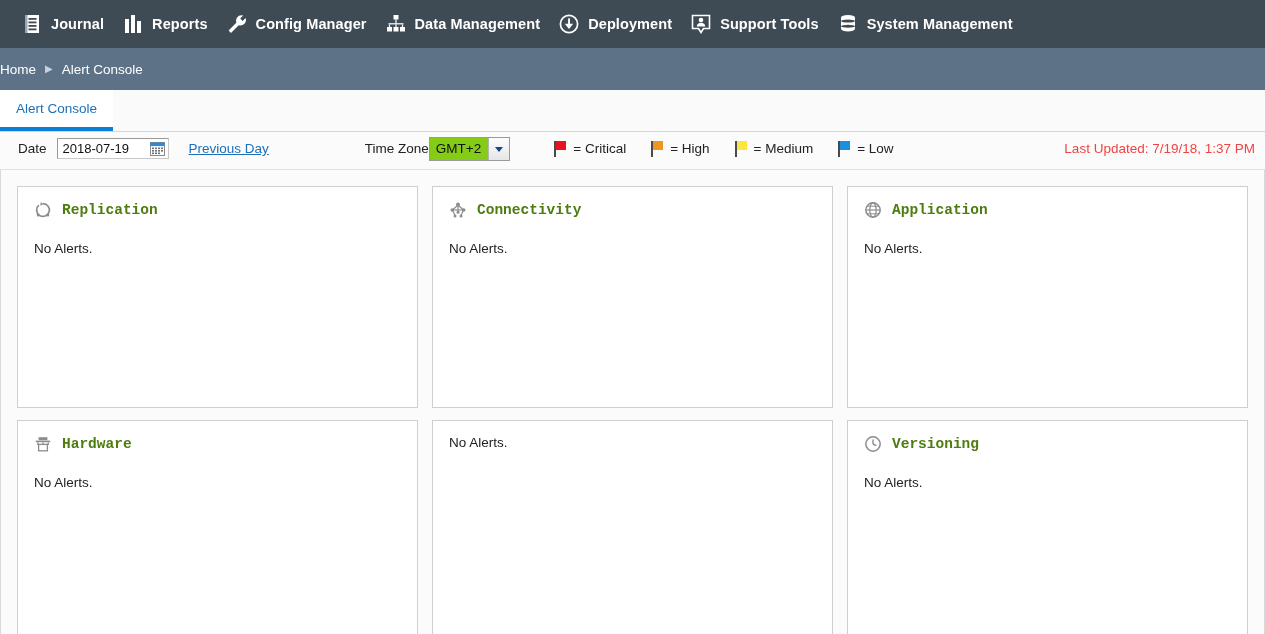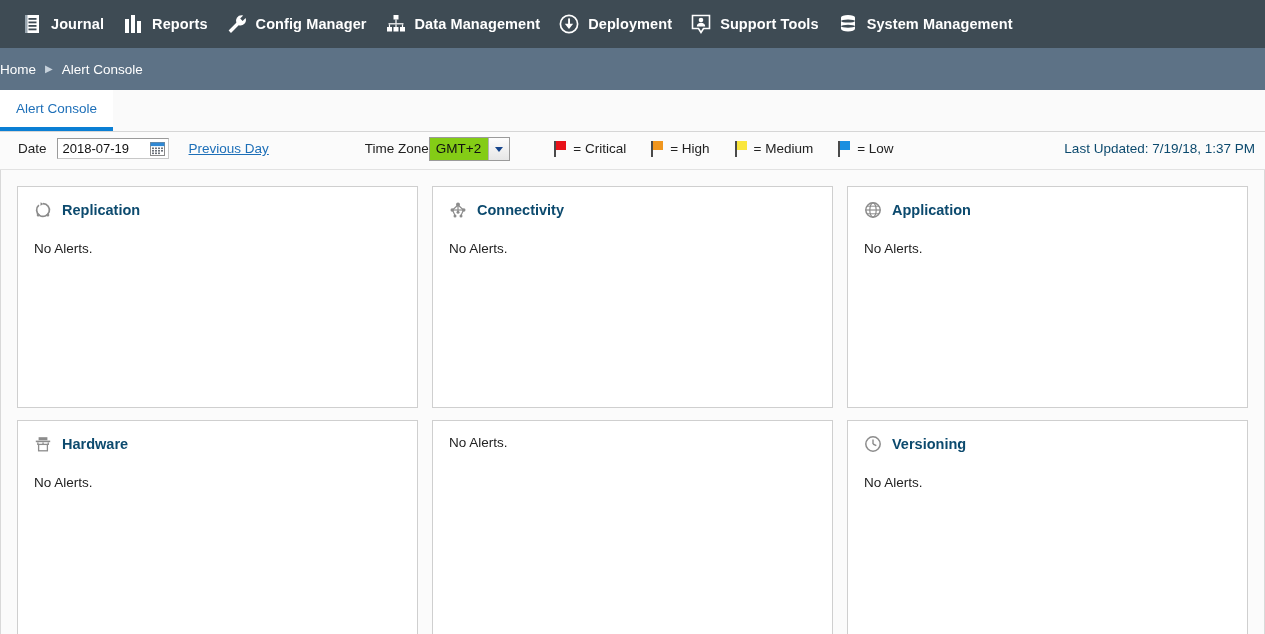--- a/index.html
+++ b/index.html
@@ -169,21 +169,21 @@
   }
   .flag .cloth {
     position: absolute;
     left: 2px; top: 0;
     width: 10px; height: 9px;
   }
   .legend-text { font-size: 13.5px; color: #222; white-space: nowrap; }
   .last-updated {
     margin-left: auto;
     font-size: 13.5px;
-    color: #0c4a6e;
+    color: #ef4444;
     padding-right: 2px;
     white-space: nowrap;
   }
 
   
   .content {
     padding: 16px;
     box-sizing: border-box;
     border-left: 1px solid #d9d9d9;
     border-right: 1px solid #d9d9d9;
@@ -211,21 +211,22 @@
   .panel-ico {
     width: 18px; height: 18px;
     margin-right: 10px;
     display: block;
     flex: 0 0 18px;
   }
   .panel-ico svg { display: block; }
   .panel-title {
     font-size: 14.5px;
     font-weight: bold;
-    color: #0c4a6e;
+    color: #4d7c0f;
+    font-family: Liberation Mono, monospace;
   }
   .panel-body {
     text-align: left;
     font-size: 13.5px;
     color: #222;
   }
 </style>
 </head>
 <body>
 

